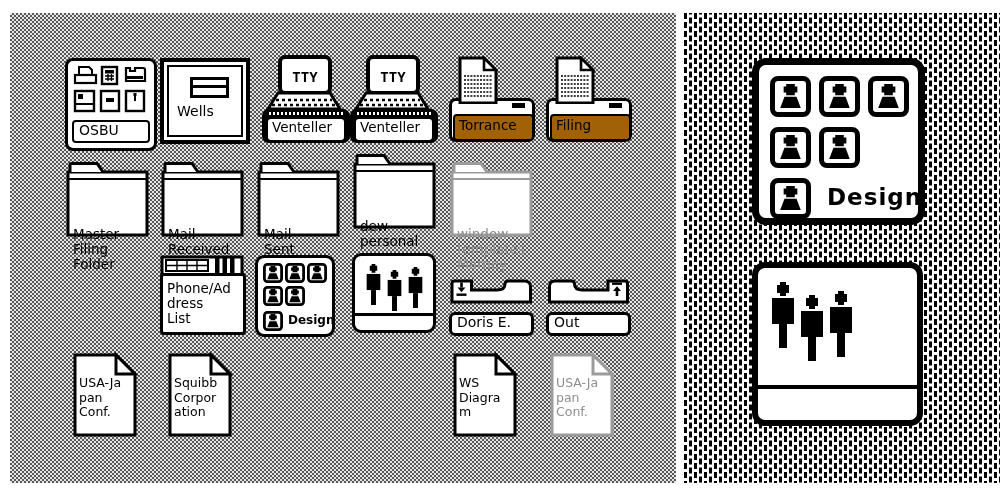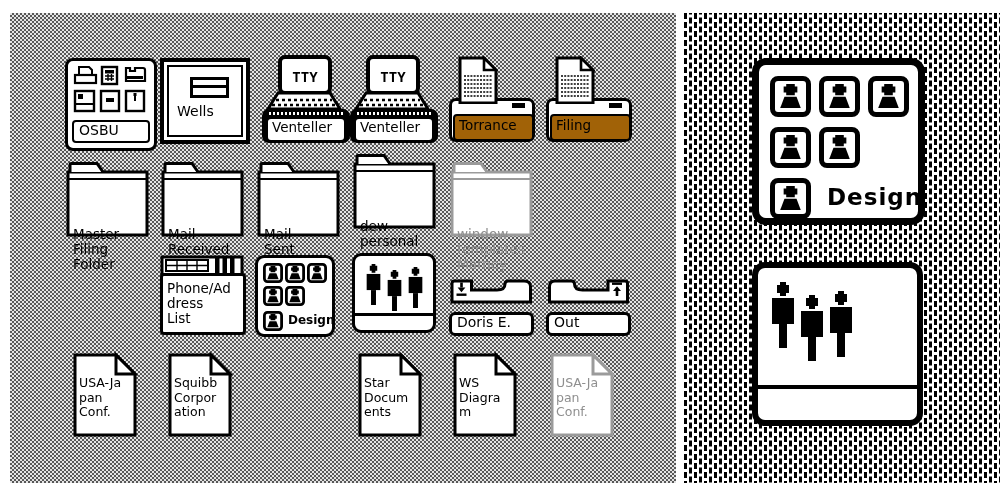--- a/index.html
+++ b/index.html
@@ -345,29 +345,20 @@
     <svg width="66" height="86" viewBox="0 0 66 86">
       <path d="M3,3 H44 L63,22 V83 H3 Z" fill="#fff" stroke="#000" stroke-width="3"></path>
       <path d="M44,3 V22 H63 Z" fill="#fff" stroke="#000" stroke-width="3"></path>
     </svg>
     <div class="lbl">Squibb
 Corpor
 ation</div>
   </div>
 
 
-  <div class="tile doc" style="left:357px;top:352px;width:66px;height:86px">
-    <svg width="66" height="86" viewBox="0 0 66 86">
-      <path d="M3,3 H44 L63,22 V83 H3 Z" fill="#fff" stroke="#000" stroke-width="3"></path>
-      <path d="M44,3 V22 H63 Z" fill="#fff" stroke="#000" stroke-width="3"></path>
-    </svg>
-    <div class="lbl">Star
-Docum
-ents</div>
-  </div>
 
   <div class="tile doc" style="left:452px;top:352px;width:66px;height:86px">
     <svg width="66" height="86" viewBox="0 0 66 86">
       <path d="M3,3 H44 L63,22 V83 H3 Z" fill="#fff" stroke="#000" stroke-width="3"></path>
       <path d="M44,3 V22 H63 Z" fill="#fff" stroke="#000" stroke-width="3"></path>
     </svg>
     <div class="lbl">WS
 Diagra
 m</div>
   </div>

